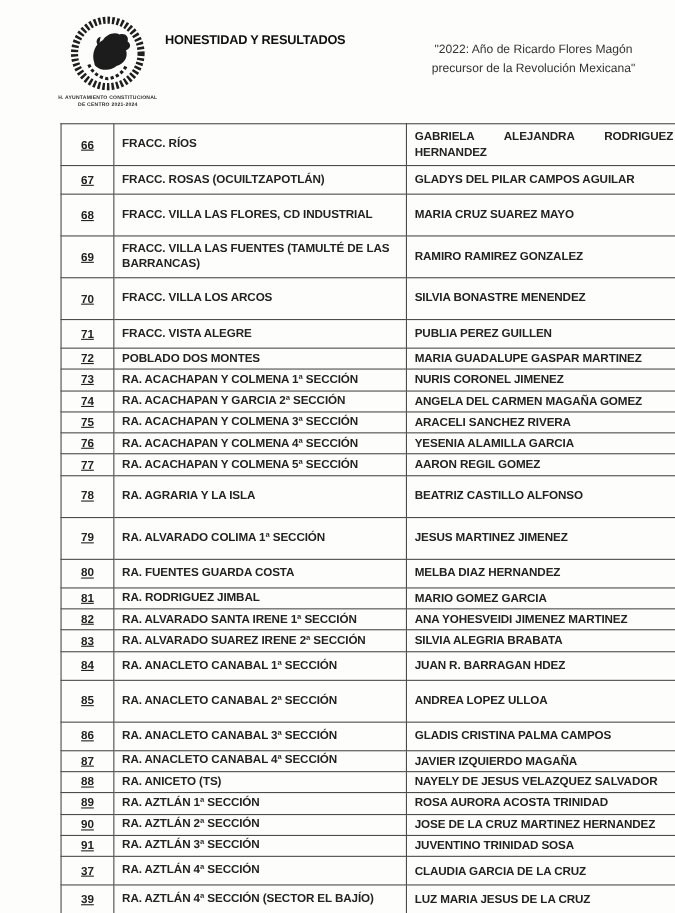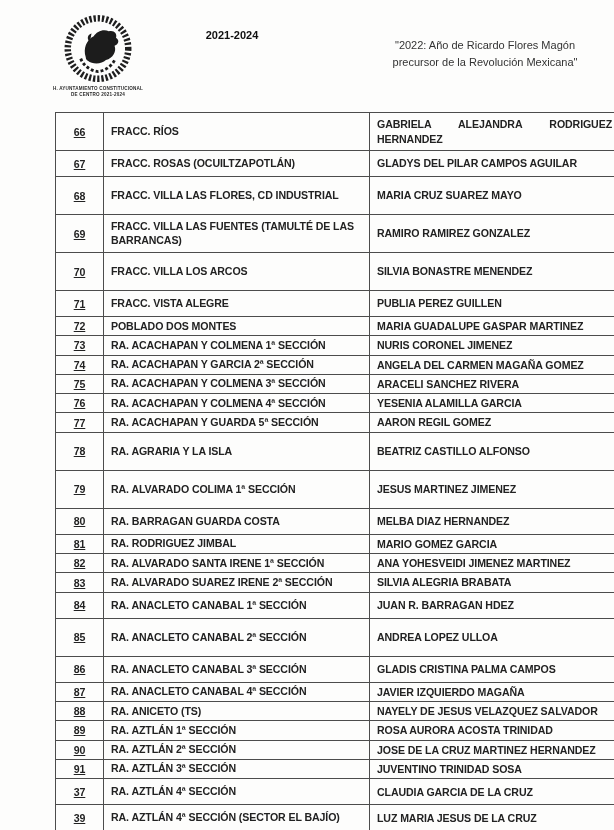--- a/index.html
+++ b/index.html
@@ -52,21 +52,21 @@
       <path fill="#1c1c1c" d="M33,60 C29,48 34,36 44,31 C48,24 58,20 65,24 C72,22 77,27 75,33 C80,36 79,42 73,44 C76,52 71,61 61,64 C55,70 42,70 36,65 C34,64 33,62 33,60 Z"></path>
       <path fill="#1c1c1c" d="M38,38 C34,34 36,28 41,27 C40,31 40,35 38,38 Z"></path>
 
       <path fill="none" stroke="#1c1c1c" stroke-width="4" d="M26,62 C30,72 40,79 50,80 C60,79 70,72 74,62" stroke-dasharray="4 3"></path>
     </svg>
     <div class="seal-caption">H. AYUNTAMIENTO CONSTITUCIONAL</div>
     <div class="seal-caption">DE CENTRO 2021-2024</div>
   </div>
 
   <div class="brand">
-    <div class="brand-period">2021-2024</div>
+    <div class="brand-sub">HONESTIDAD Y RESULTADOS</div>
   </div>
 
   <div class="motto">
     <span>"2022: Año de Ricardo Flores Magón</span><br>
     <span>precursor de la Revolución Mexicana"</span>
   </div>
 
 </div>
 
 <table class="roster">
@@ -121,36 +121,36 @@
         <td class="c-place">RA. ACACHAPAN Y COLMENA 3ª SECCIÓN</td>
         <td class="c-person">ARACELI SANCHEZ RIVERA</td>
       </tr>
       <tr class="h-sm">
         <td class="c-num">76</td>
         <td class="c-place">RA. ACACHAPAN Y COLMENA 4ª SECCIÓN</td>
         <td class="c-person">YESENIA ALAMILLA GARCIA</td>
       </tr>
       <tr class="h-sm">
         <td class="c-num">77</td>
-        <td class="c-place">RA. ACACHAPAN Y GUARDA 5ª SECCIÓN</td>
+        <td class="c-place">RA. ACACHAPAN Y COLMENA 5ª SECCIÓN</td>
         <td class="c-person">AARON REGIL GOMEZ</td>
       </tr>
       <tr class="h-xl">
         <td class="c-num">78</td>
         <td class="c-place">RA. AGRARIA Y  LA ISLA</td>
         <td class="c-person">BEATRIZ CASTILLO ALFONSO</td>
       </tr>
       <tr class="h-xl">
         <td class="c-num">79</td>
         <td class="c-place">RA. ALVARADO COLIMA 1ª SECCIÓN</td>
         <td class="c-person">JESUS MARTINEZ JIMENEZ</td>
       </tr>
       <tr class="h-md">
         <td class="c-num">80</td>
-        <td class="c-place">RA. BARRAGAN GUARDA COSTA</td>
+        <td class="c-place">RA. FUENTES GUARDA COSTA</td>
         <td class="c-person">MELBA DIAZ HERNANDEZ</td>
       </tr>
       <tr class="h-sm">
         <td class="c-num">81</td>
         <td class="c-place">RA. RODRIGUEZ JIMBAL</td>
         <td class="c-person">MARIO GOMEZ GARCIA</td>
       </tr>
       <tr class="h-sm">
         <td class="c-num">82</td>
         <td class="c-place">RA. ALVARADO SANTA IRENE 1ª SECCIÓN</td>

